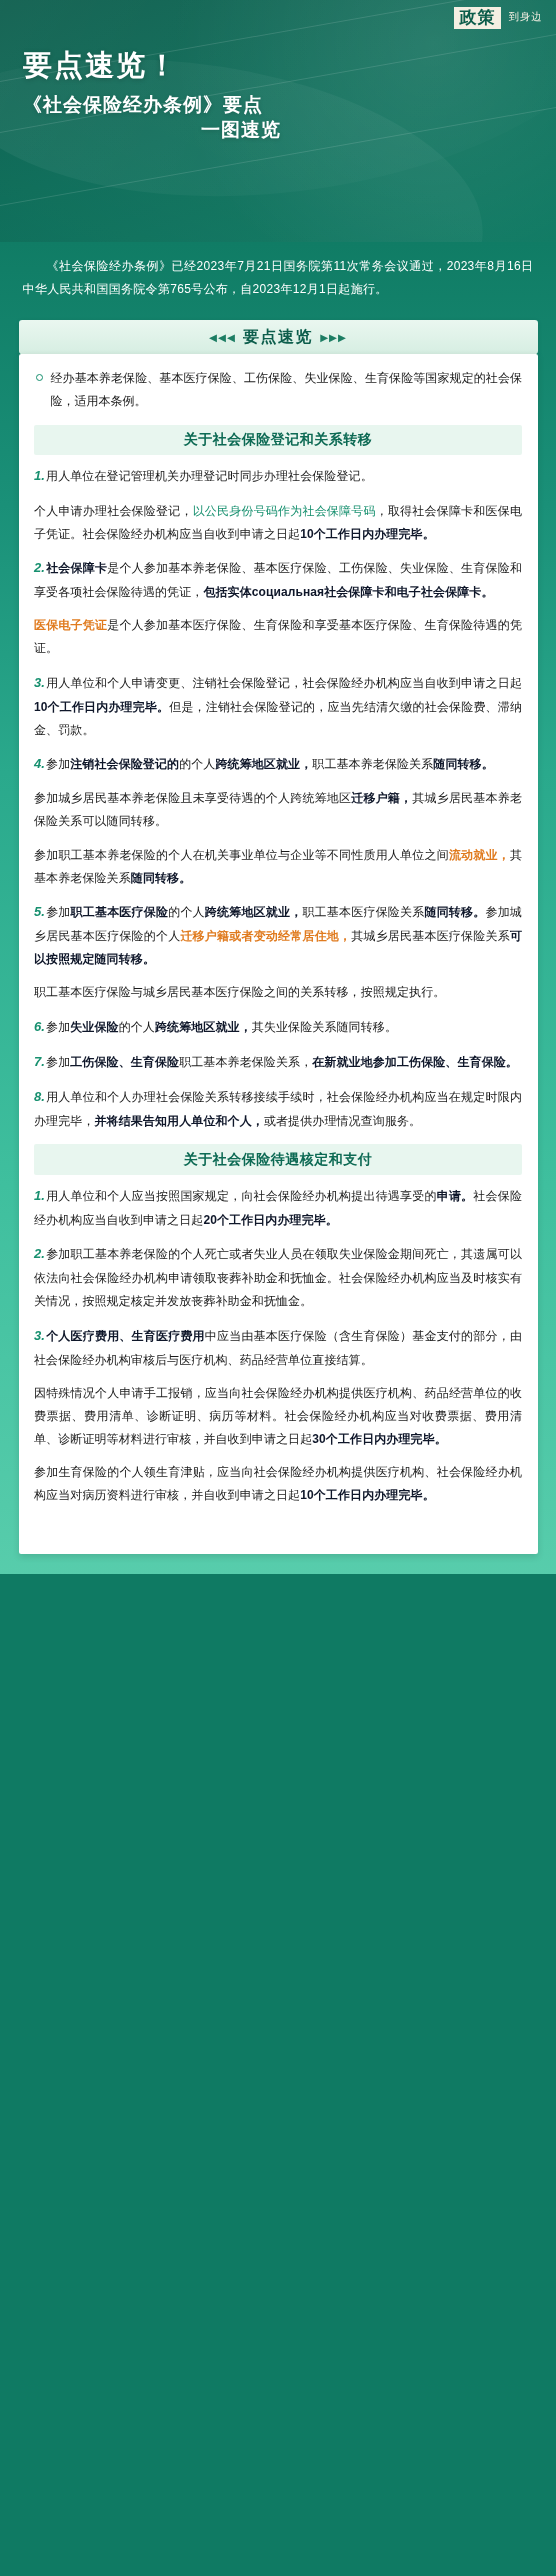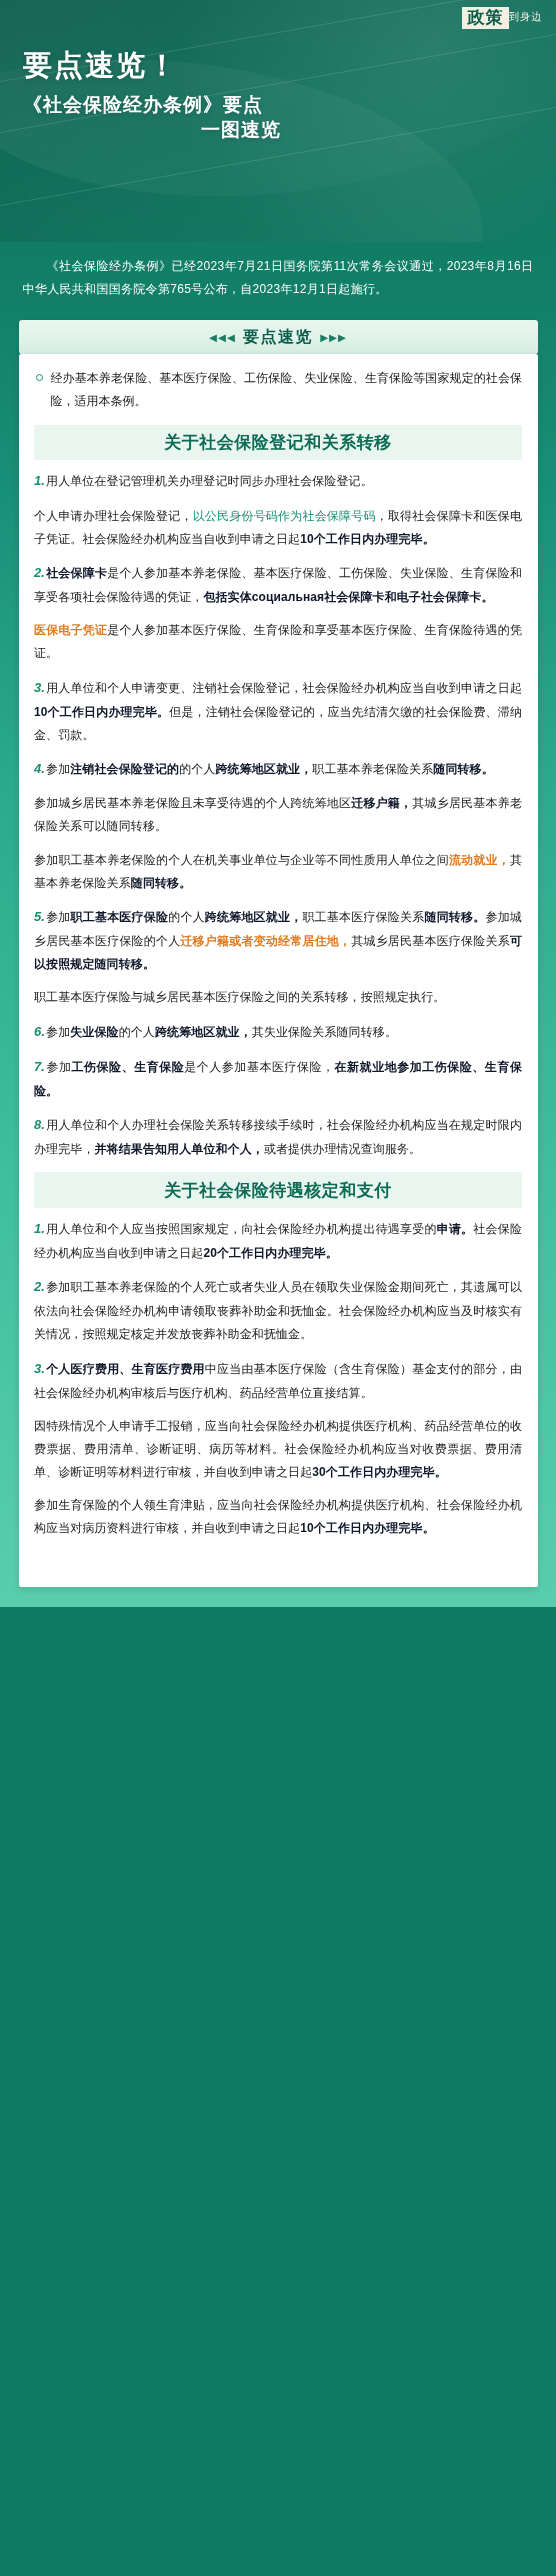--- a/index.html
+++ b/index.html
@@ -43,21 +43,21 @@
   }
   .hdr-line{
     position:absolute;
     border-top:0.5px solid rgba(255,255,255,0.13);
     width:773px;left:-103px;
     transform:rotate(-10deg);
   }
   .policy-badge{
     position:absolute;
     top:7.2px;right:13.4px;
-    display:flex;align-items:center;gap:0;
+    display:flex;align-items:center;gap:8px;
   }
   .policy-badge .big{
     background:#f4efe2;
     color:#0b5c4a;
     font-weight:bold;
     font-size:17px;
     letter-spacing:1px;
     padding:2.1px 5.2px 3.1px 5.2px;
     line-height:1;
   }
@@ -151,21 +151,21 @@
     border-radius:50%;
     border:1.5px solid #17906f;
     box-sizing:border-box;
   }
   .subhead{
     margin:11.3px 0 9.3px 0;
     background:#e8f6ef;
     border-radius:2.1px;
     text-align:center;
     color:#0d6a54;
-    font-size:17px;
+    font-size:14px;
     font-weight:bold;
     letter-spacing:0.5px;
     padding:6.2px 3.1px;
   }
   .para{
     font-size:12px;
     line-height:1.92;
     color:#1a1a1a;
     margin:0 0 10.3px 0;
     text-align:justify;
@@ -229,21 +229,21 @@
         <p class="para"><span>个人申请办理社会保险登记，</span><span class="g">以公民身份号码作为社会保障号码</span><span>，取得社会保障卡和医保电子凭证。社会保险经办机构应当自收到申请之日起</span><span class="gb">10个工作日内办理完毕。</span></p>
         <p class="para"><span class="num">2.</span><span class="gb">社会保障卡</span><span>是个人参加基本养老保险、基本医疗保险、工伤保险、失业保险、生育保险和享受各项社会保险待遇的凭证，</span><span class="gb">包括实体социальная社会保障卡和电子社会保障卡。</span></p>
         <p class="para"><span class="ob">医保电子凭证</span><span>是个人参加基本医疗保险、生育保险和享受基本医疗保险、生育保险待遇的凭证。</span></p>
         <p class="para"><span class="num">3.</span><span>用人单位和个人申请变更、注销社会保险登记，社会保险经办机构应当自收到申请之日起</span><span class="gb">10个工作日内办理完毕。</span><span>但是，注销社会保险登记的，应当先结清欠缴的社会保险费、滞纳金、罚款。</span></p>
         <p class="para"><span class="num">4.</span><span>参加</span><span class="gb">注销社会保险登记的</span><span>的个人</span><span class="gb">跨统筹地区就业，</span><span>职工基本养老保险关系</span><span class="gb">随同转移。</span></p>
         <p class="para"><span>参加城乡居民基本养老保险且未享受待遇的个人跨统筹地区</span><span class="gb">迁移户籍，</span><span>其城乡居民基本养老保险关系可以随同转移。</span></p>
         <p class="para"><span>参加职工基本养老保险的个人在机关事业单位与企业等不同性质用人单位之间</span><span class="ob">流动就业，</span><span>其基本养老保险关系</span><span class="gb">随同转移。</span></p>
         <p class="para"><span class="num">5.</span><span>参加</span><span class="gb">职工基本医疗保险</span><span>的个人</span><span class="gb">跨统筹地区就业，</span><span>职工基本医疗保险关系</span><span class="gb">随同转移。</span><span>参加城乡居民基本医疗保险的个人</span><span class="ob">迁移户籍或者变动经常居住地，</span><span>其城乡居民基本医疗保险关系</span><span class="gb">可以按照规定随同转移。</span></p>
         <p class="para"><span>职工基本医疗保险与城乡居民基本医疗保险之间的关系转移，按照规定执行。</span></p>
         <p class="para"><span class="num">6.</span><span>参加</span><span class="gb">失业保险</span><span>的个人</span><span class="gb">跨统筹地区就业，</span><span>其失业保险关系随同转移。</span></p>
-        <p class="para"><span class="num">7.</span><span>参加</span><span class="gb">工伤保险、生育保险</span><span>是个人参加基本医疗保险，</span><span class="gb">在新就业地参加工伤保险、生育保险。</span></p>
+        <p class="para"><span class="num">7.</span><span>参加</span><span class="gb">工伤保险、生育保险</span><span>职工基本养老保险关系，</span><span class="gb">在新就业地参加工伤保险、生育保险。</span></p>
         <p class="para"><span class="num">8.</span><span>用人单位和个人办理社会保险关系转移接续手续时，社会保险经办机构应当在规定时限内办理完毕，</span><span class="gb">并将结果告知用人单位和个人，</span><span>或者提供办理情况查询服务。</span></p>
       </div>
 
     <div class="subhead">关于社会保险待遇核定和支付</div>
     <div id="list2">
         <p class="para"><span class="num">1.</span><span>用人单位和个人应当按照国家规定，向社会保险经办机构提出待遇享受的</span><span class="gb">申请。</span><span>社会保险经办机构应当自收到申请之日起</span><span class="gb">20个工作日内办理完毕。</span></p>
         <p class="para"><span class="num">2.</span><span>参加职工基本养老保险的个人死亡或者失业人员在领取失业保险金期间死亡，其遗属可以依法向社会保险经办机构申请领取丧葬补助金和抚恤金。社会保险经办机构应当及时核实有关情况，按照规定核定并发放丧葬补助金和抚恤金。</span></p>
         <p class="para"><span class="num">3.</span><span class="gb">个人医疗费用、生育医疗费用</span><span>中应当由基本医疗保险（含生育保险）基金支付的部分，由社会保险经办机构审核后与医疗机构、药品经营单位直接结算。</span></p>
         <p class="para"><span>因特殊情况个人申请手工报销，应当向社会保险经办机构提供医疗机构、药品经营单位的收费票据、费用清单、诊断证明、病历等材料。社会保险经办机构应当对收费票据、费用清单、诊断证明等材料进行审核，并自收到申请之日起</span><span class="gb">30个工作日内办理完毕。</span></p>
         <p class="para"><span>参加生育保险的个人领生育津贴，应当向社会保险经办机构提供医疗机构、社会保险经办机构应当对病历资料进行审核，并自收到申请之日起</span><span class="gb">10个工作日内办理完毕。</span></p>

